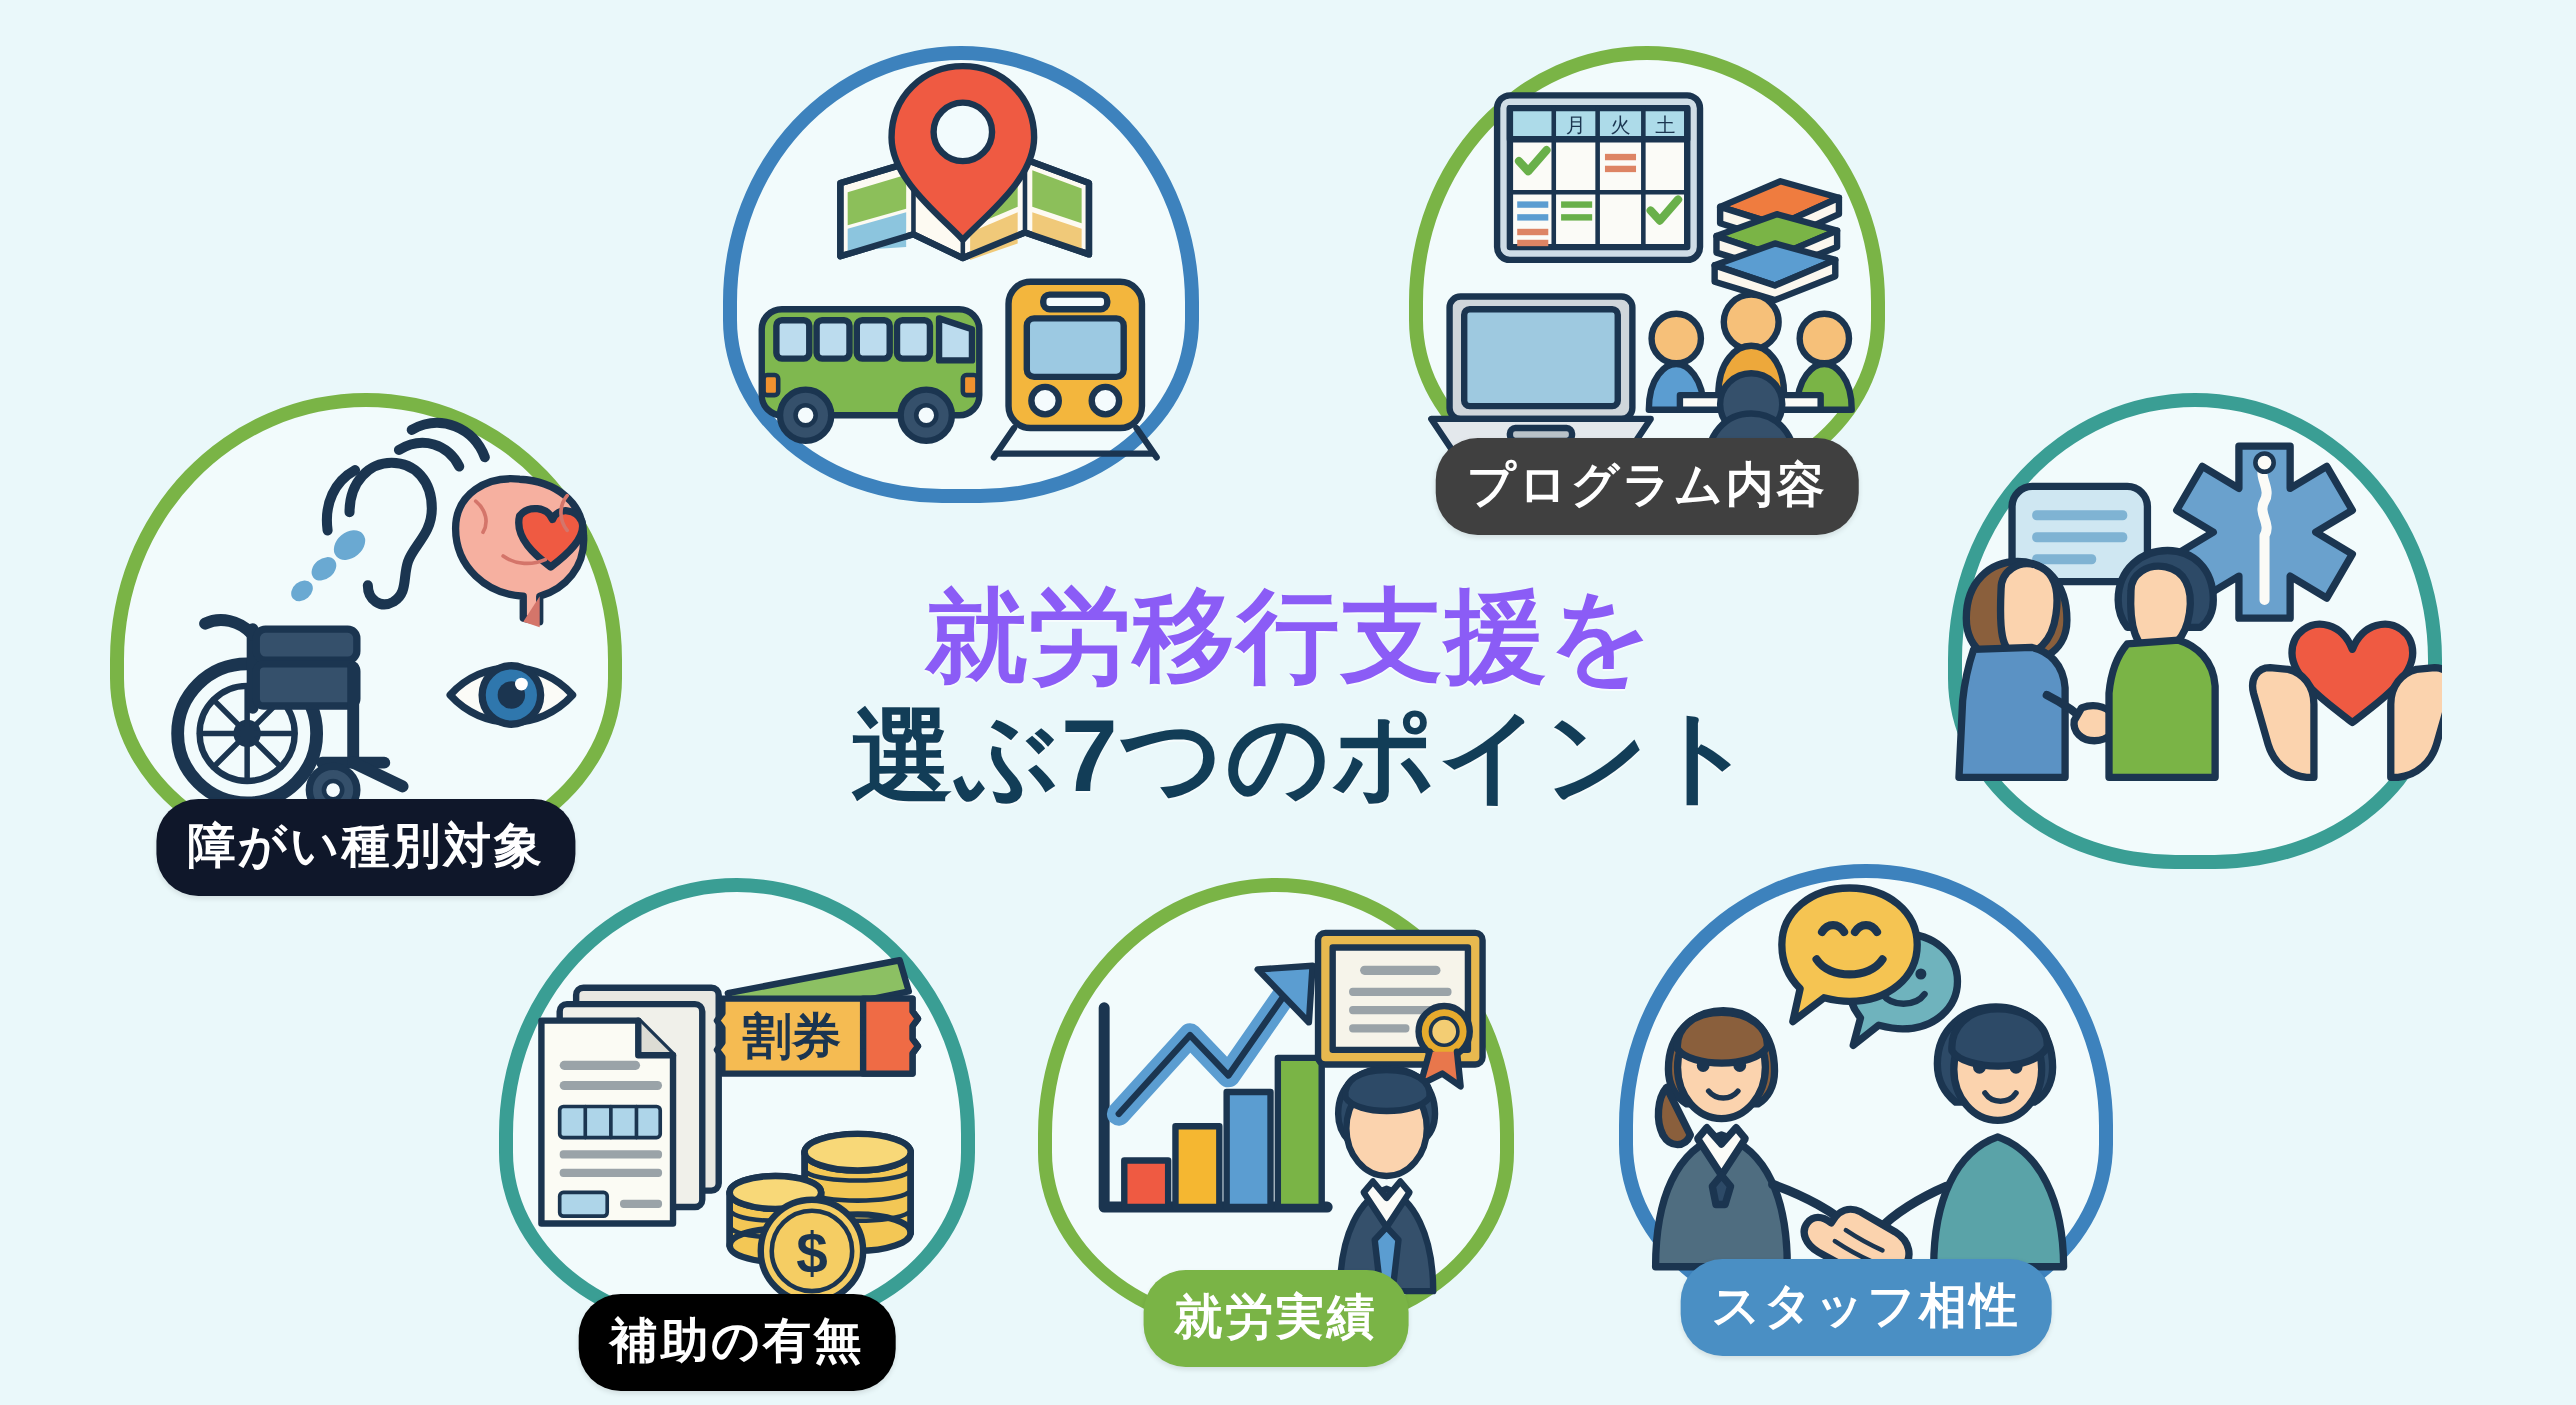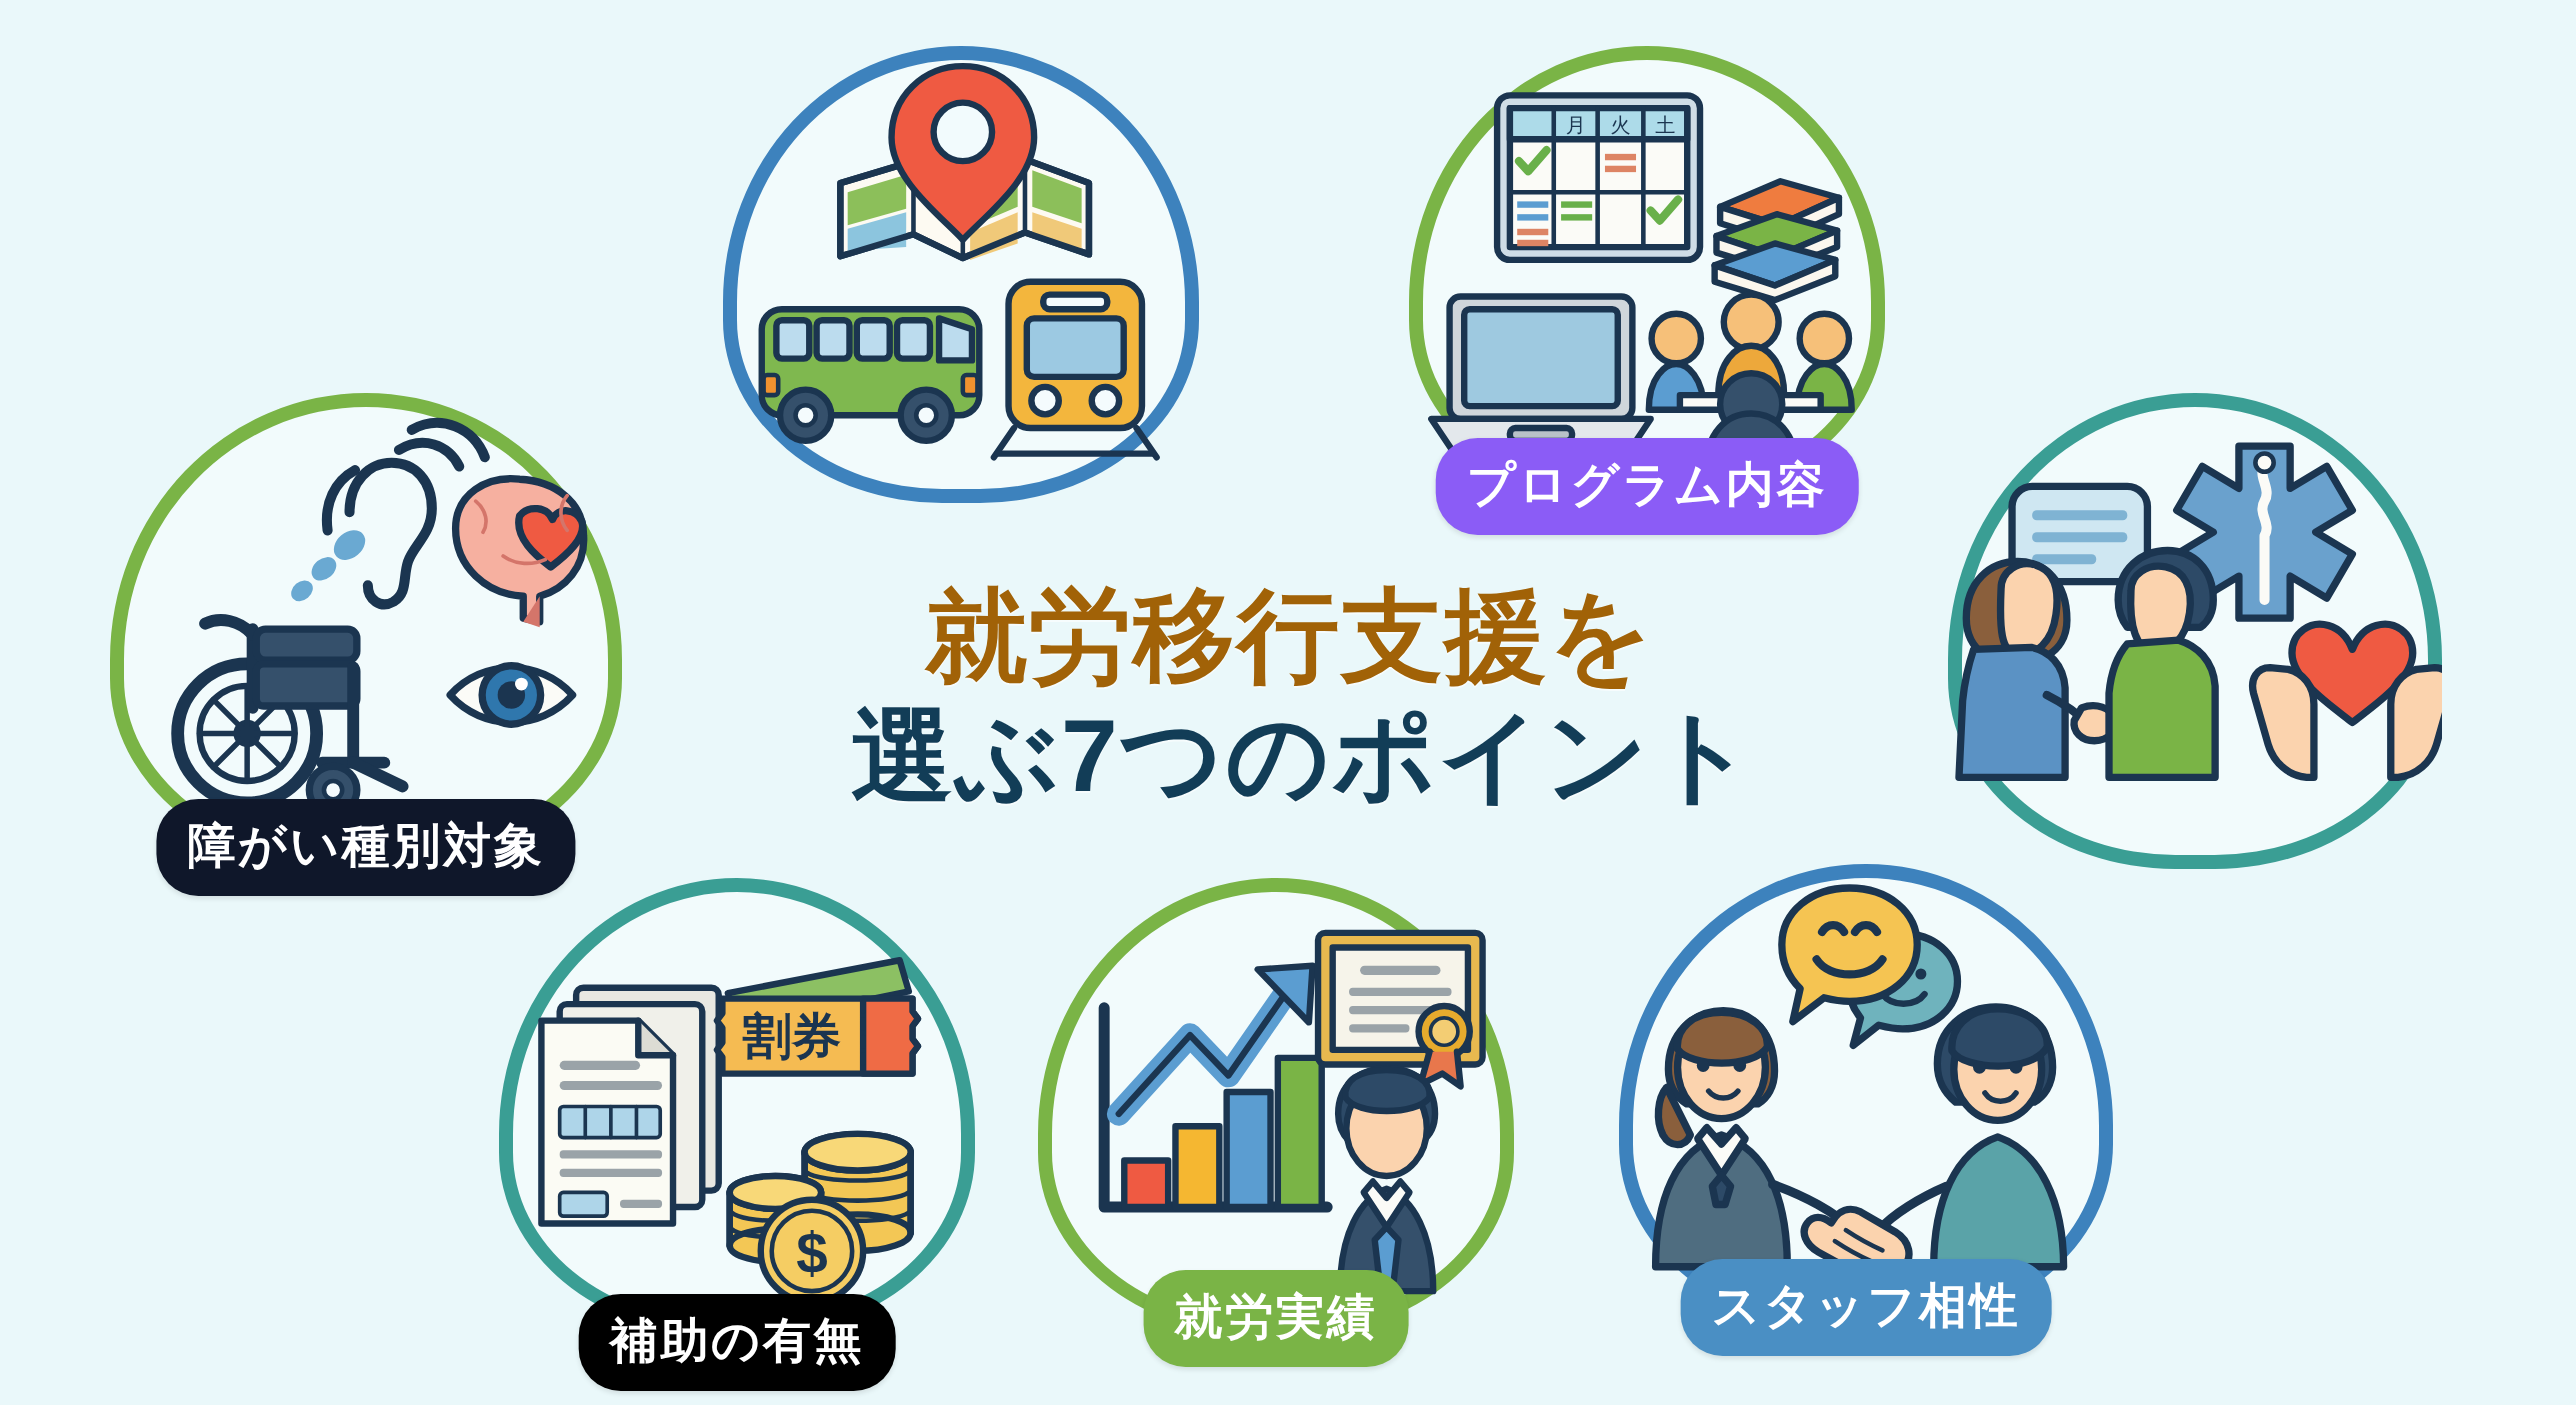--- a/index.html
+++ b/index.html
@@ -58,21 +58,21 @@
   .pill.green{background:#7ab446;}
   .pill.teal{background:#3a9e94;}
   .pill.blue{background:#4a8fc4;}
 </style>
 </head>
 <body style="background: rgb(234, 248, 250);">
 
 <div id="stage">
 
   <div class="title-block">
-    <div class="title-line" style="color: #a16207;">就労移行支援を</div>
+    <div class="title-line" style="color: #8b5cf6;">就労移行支援を</div>
     <div class="title-line" style="color: rgb(18, 61, 87);">選ぶ7つのポイント</div>
   </div>
 
   <div class="badge" style="left:723px;top:46px;width:476px;height:457px;">
     <div class="arch blue" style="width: 476px; height: 457px; border-color: rgb(61, 130, 189);"></div>
     <div class="art">
       <svg viewBox="0 0 520 500">
         <g stroke="#1b3550" stroke-width="7" stroke-linejoin="round" stroke-linecap="round">
 
           <path d="M128 150 L208 126 L262 152 L330 124 L400 150 L400 228 L330 204 L262 232 L208 206 L128 230 Z" fill="#fdfaf2"></path>
@@ -156,21 +156,21 @@
           <circle cx="374" cy="302" r="30" fill="#f6c079"></circle>
           <path d="M338 382 C338 344 358 328 374 328 C390 328 410 344 410 382 Z" fill="#eda83b"></path>
           <circle cx="454" cy="320" r="27" fill="#f6c079"></circle>
           <path d="M424 398 C424 362 442 348 454 348 C466 348 484 362 484 398 Z" fill="#7ab446"></path>
           <path d="M296 382 L450 382 L450 398 L296 398 Z" fill="#fbfbf7"></path>
           <circle cx="374" cy="392" r="34" fill="#35506b"></circle>
           <path d="M324 466 C324 422 348 402 374 402 C400 402 424 422 424 466 Z" fill="#35506b"></path>
         </g>
       </svg>
     </div>
-    <div class="pill green" style="top: 392px; background: #8b5cf6;">プログラム内容</div>
+    <div class="pill green" style="top: 392px; background: #404040;">プログラム内容</div>
   </div>
 
   <div class="badge" style="left:110px;top:393px;width:512px;height:476px;">
     <div class="arch green" style="width: 512px; height: 476px; border-color: rgb(122, 180, 70);"></div>
     <div class="art">
       <svg viewBox="0 0 560 520">
         <g stroke="#1b3550" stroke-width="8" stroke-linejoin="round" stroke-linecap="round">
 
           <path d="M262 130 C262 96 284 76 308 76 C334 76 352 96 352 126 C352 154 332 166 326 184 C320 202 326 218 310 228 C296 236 282 226 282 210" fill="none" stroke-width="11"></path>
           <path d="M238 150 C234 120 246 96 268 84" fill="none" stroke-width="11"></path>

